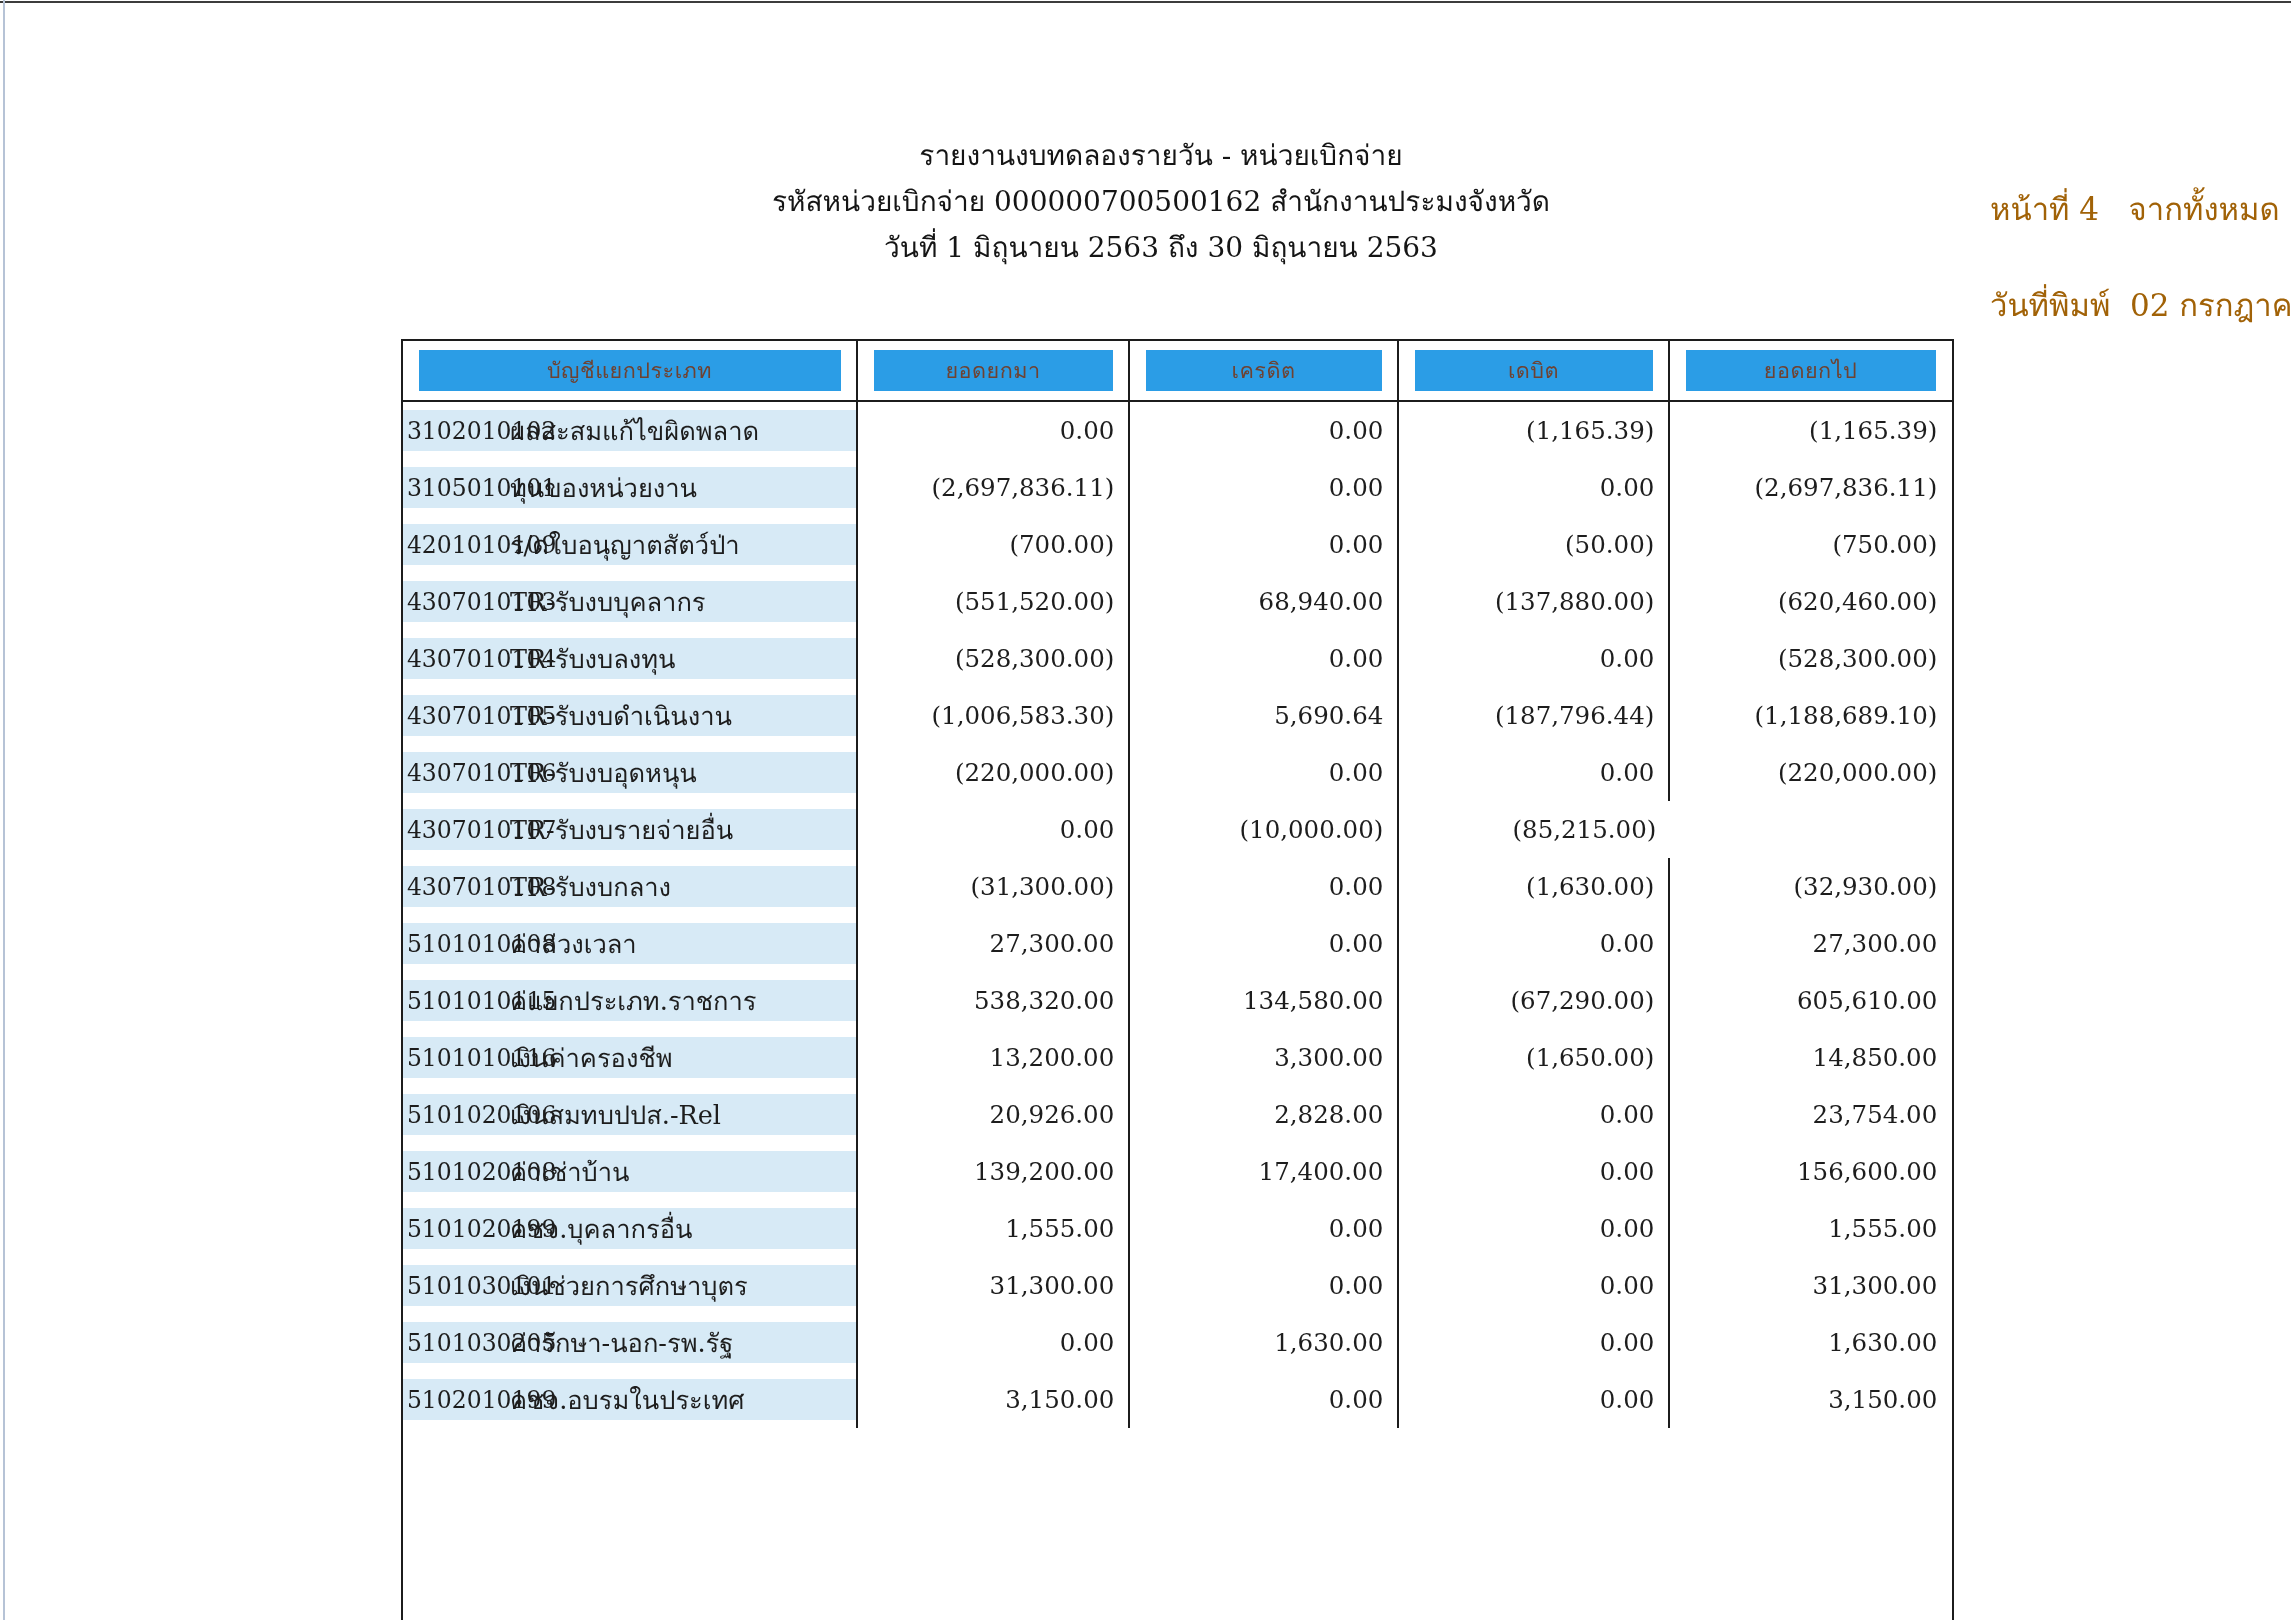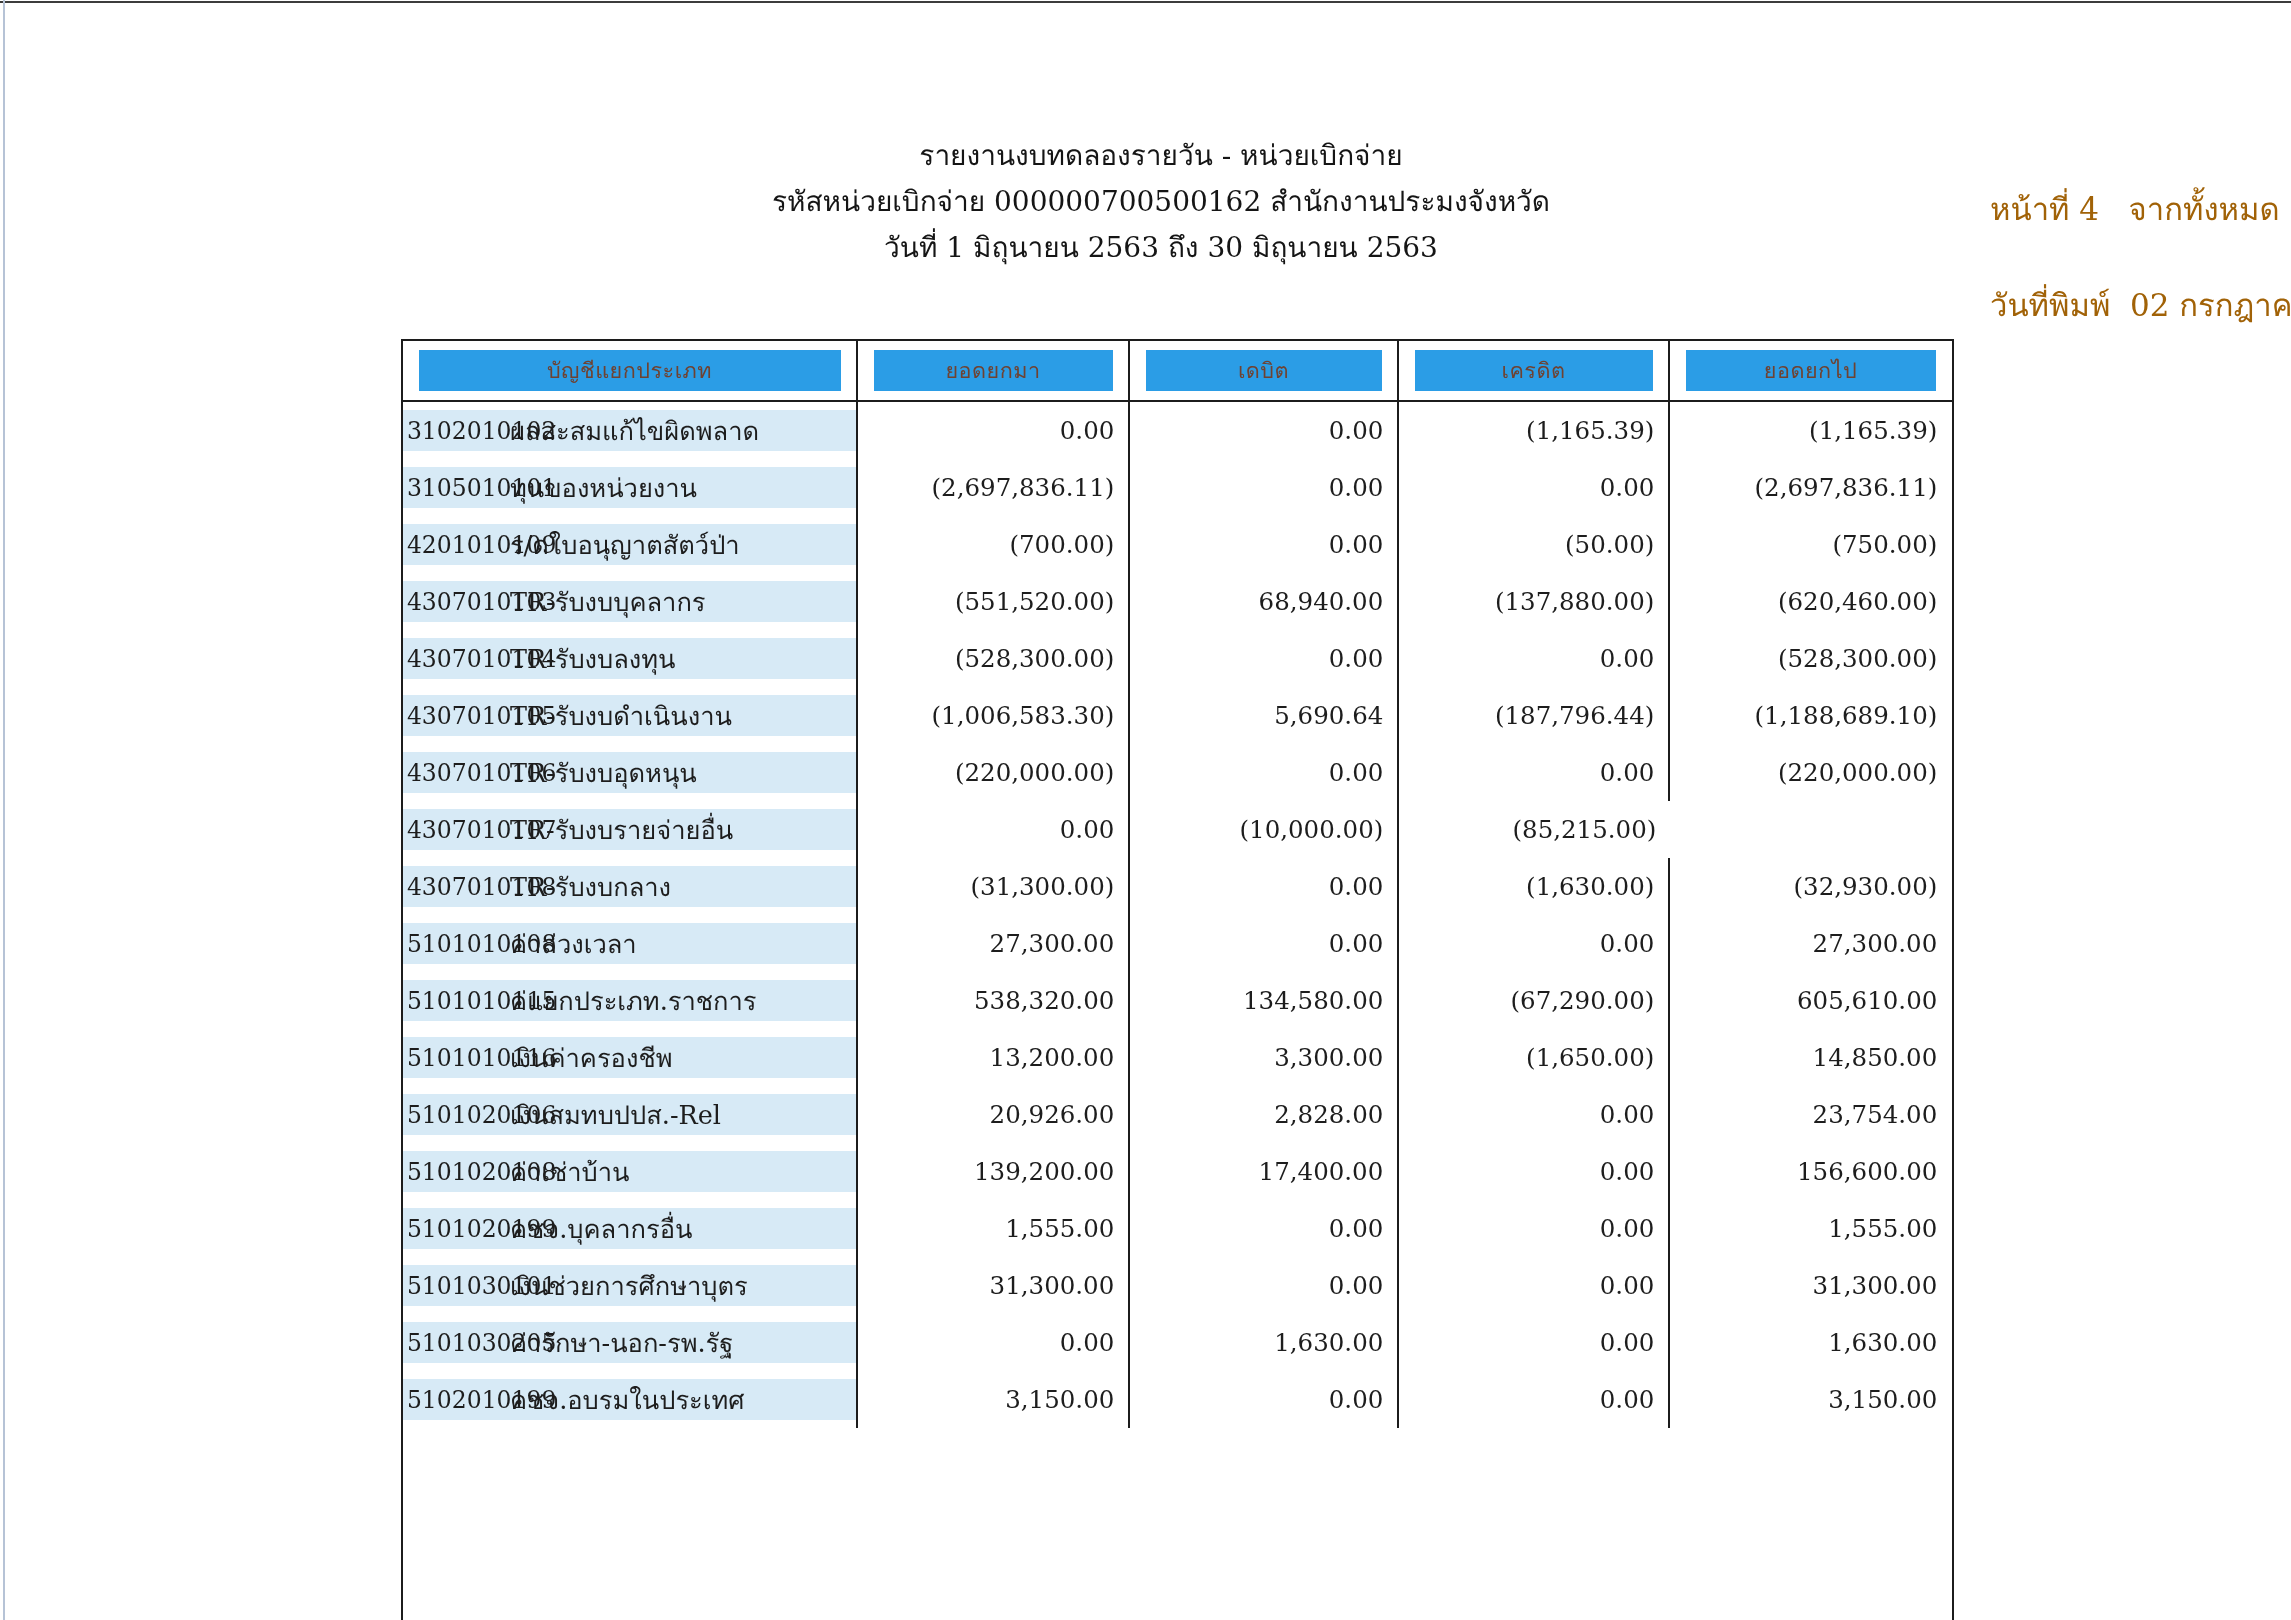--- a/index.html
+++ b/index.html
@@ -123,24 +123,24 @@
 
 <div class="tbl">
   <div class="hdr-row">
     <div class="hdr-cell">
       <div class="hdr-box">บัญชีแยกประเภท</div>
     </div>
     <div class="hdr-cell">
       <div class="hdr-box">ยอดยกมา</div>
     </div>
     <div class="hdr-cell">
+      <div class="hdr-box">เครดิต</div>
+    </div>
+    <div class="hdr-cell">
       <div class="hdr-box">เดบิต</div>
-    </div>
-    <div class="hdr-cell">
-      <div class="hdr-box">เครดิต</div>
     </div>
     <div class="hdr-cell">
       <div class="hdr-box">ยอดยกไป</div>
     </div>
   </div>
   <div class="rows" id="rows">
       <div class="row">
         <div class="cell acct">
           <div class="band">
             <span class="code">3102010102</span>

